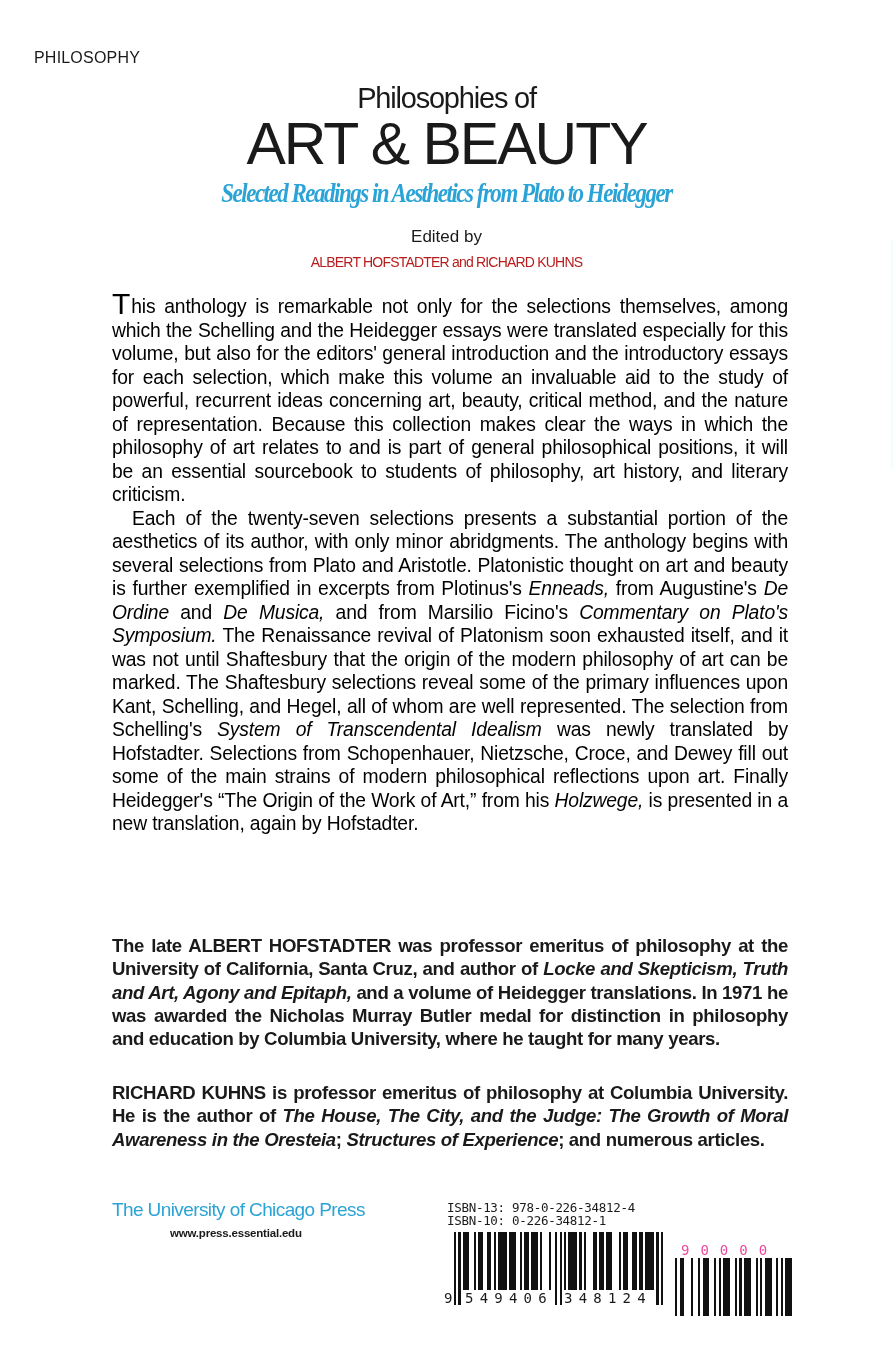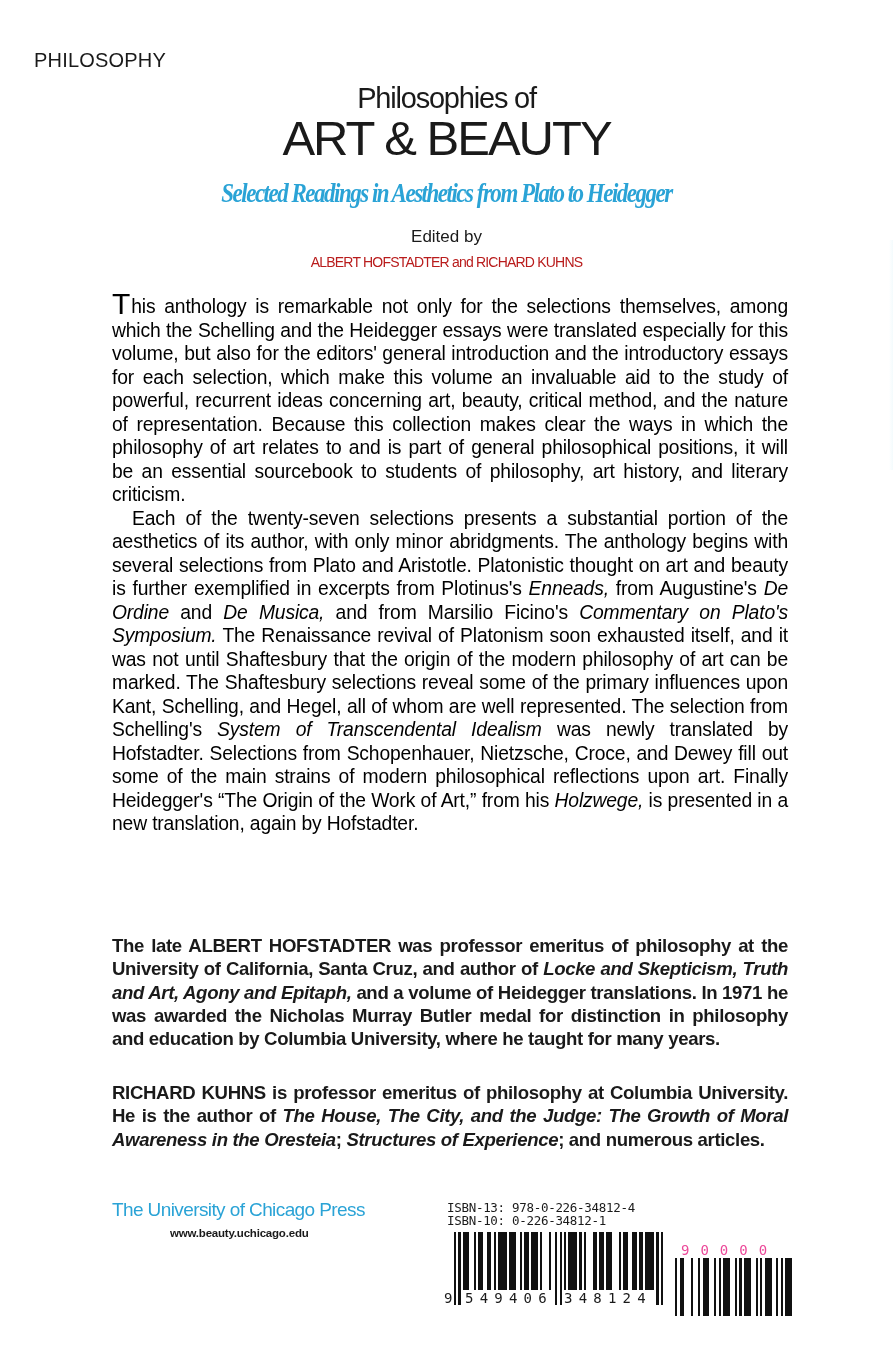--- a/index.html
+++ b/index.html
@@ -1,23 +1,23 @@
 <!DOCTYPE html>
 <html><head>
   <meta charset="utf-8">
   <style>
     * { margin: 0; padding: 0; box-sizing: border-box; }
     html, body { width: 893px; height: 1360px; background: #ffffff; overflow: hidden; }
     body { position: relative; font-family: "Liberation Sans", sans-serif; color: #1a1a1a; }
 
-    .category { position: absolute; left: 34px; top: 49px; font-size: 20px; letter-spacing: 0.2px; color: #1a1a1a; }
+    .category { position: absolute; left: 34px; top: 49px; font-size: 16px; letter-spacing: 0.2px; color: #1a1a1a; }
 
     .title-block { position: absolute; left: 0; top: 82px; width: 893px; text-align: center; }
     .title-pre { position: absolute; left: 0; right: 0; top: 0; font-size: 29px; letter-spacing: -1.2px; color: #1a1a1a; font-weight: 400; }
-    .title-main { position: absolute; left: 0; right: 0; top: 30px; font-size: 49px; letter-spacing: -2px; color: #1a1a1a; font-weight: 400; line-height: 1.1; }
+    .title-main { position: absolute; left: 0; right: 0; top: 30px; font-size: 59px; letter-spacing: -2px; color: #1a1a1a; font-weight: 400; line-height: 1.1; }
     .subtitle { position: absolute; left: 0; right: 0; top: 95px; font-family: "Liberation Serif", serif; font-style: italic; font-weight: 700; font-size: 28px; color: #2aa3d6; letter-spacing: -1.8px; transform: scaleX(0.82); transform-origin: center; white-space: nowrap; }
     .edited-label { position: absolute; left: 0; right: 0; top: 145px; font-size: 17px; color: #1a1a1a; }
     .editors { position: absolute; left: 0; right: 0; top: 172px; font-size: 14px; letter-spacing: -0.8px; color: #b91c1c; }
 
     .body-text { position: absolute; left: 112px; top: 294px; width: 676px; font-size: 19.3px; line-height: 23.5px; text-align: justify; color: #000000; letter-spacing: -0.15px; }
     .body-text p { margin: 0; }
     .body-text p + p { text-indent: 20px; }
     .dropcap { font-size: 30px; line-height: 20px; vertical-align: -1px; font-weight: 400; margin-right: 1px; }
     .body-text i, .bio i { font-style: italic; }
 
@@ -57,21 +57,21 @@
 <div class="body-text">
   <p><span class="dropcap">T</span><span>his anthology is remarkable not only for the selections themselves, among which the Schelling and the Heidegger essays were translated especially for this volume, but also for the editors' general introduction and the introductory essays for each selection, which make this volume an invaluable aid to the study of powerful, recurrent ideas concerning art, beauty, critical method, and the nature of representation. Because this collection makes clear the ways in which the philosophy of art relates to and is part of general philosophical positions, it will be an essential sourcebook to students of philosophy, art history, and literary criticism.</span></p>
   <p><span>Each of the twenty-seven selections presents a substantial portion of the aesthetics of its author, with only minor abridgments. The anthology begins with several selections from Plato and Aristotle. Platonistic thought on art and beauty is further exemplified in excerpts from Plotinus's </span><i>Enneads,</i><span> from Augustine's </span><i>De Ordine</i><span> and </span><i>De Musica,</i><span> and from Marsilio Ficino's </span><i>Commentary on Plato's Symposium.</i><span> The Renaissance revival of Platonism soon exhausted itself, and it was not until Shaftesbury that the origin of the modern philosophy of art can be marked. The Shaftesbury selections reveal some of the primary influ­ences upon Kant, Schelling, and Hegel, all of whom are well repre­sented. The selection from Schelling's </span><i>System of Transcendental Idealism</i><span> was newly translated by Hofstadter. Selections from Schopen­hauer, Nietzsche, Croce, and Dewey fill out some of the main strains of modern philosophical reflections upon art. Finally Heidegger's “The Origin of the Work of Art,” from his </span><i>Holzwege,</i><span> is presented in a new translation, again by Hofstadter.</span></p>
 </div>
 
 <div class="bio bio-1"><span>The late ALBERT HOFSTADTER was professor emeritus of philosophy at the University of California, Santa Cruz, and author of </span><i>Locke and Skep­ticism, Truth and Art, Agony and Epitaph,</i><span> and a volume of Heidegger translations. In 1971 he was awarded the Nicholas Murray Butler medal for distinction in philosophy and education by Columbia University, where he taught for many years.</span></div>
 
 <div class="bio bio-2"><span>RICHARD KUHNS is professor emeritus of philosophy at Columbia Uni­versity. He is the author of </span><i>The House, The City, and the Judge: The Growth of Moral Awareness in the Oresteia</i><span>; </span><i>Structures of Experience</i><span>; and nu­merous articles.</span></div>
 
 <div class="publisher">The University of Chicago Press</div>
-<div class="press-url">www.beauty.uchicago.edu</div>
+<div class="press-url">www.press.essential.edu</div>
 
 <div class="isbn isbn-13">ISBN-13: 978-0-226-34812-4</div>
 <div class="isbn isbn-10">ISBN-10: 0-226-34812-1</div>
 
 <div class="barcode-main" id="barcode-main">
   <span class="bc-digit" style="left:0px; top:58px;">9</span>
   <span class="bc-digit" style="left:21px; top:58px; letter-spacing:6.2px;">549406</span>
   <span class="bc-digit" style="left:120px; top:58px; letter-spacing:6.2px;text-align:center;">348124</span>
 <div class="bar" style="left: 10px; top: 0px; width: 2.2px; height: 73px;"></div>
     <div class="bar" style="left: 14.4px; top: 0px; width: 2.2px; height: 73px;"></div>

